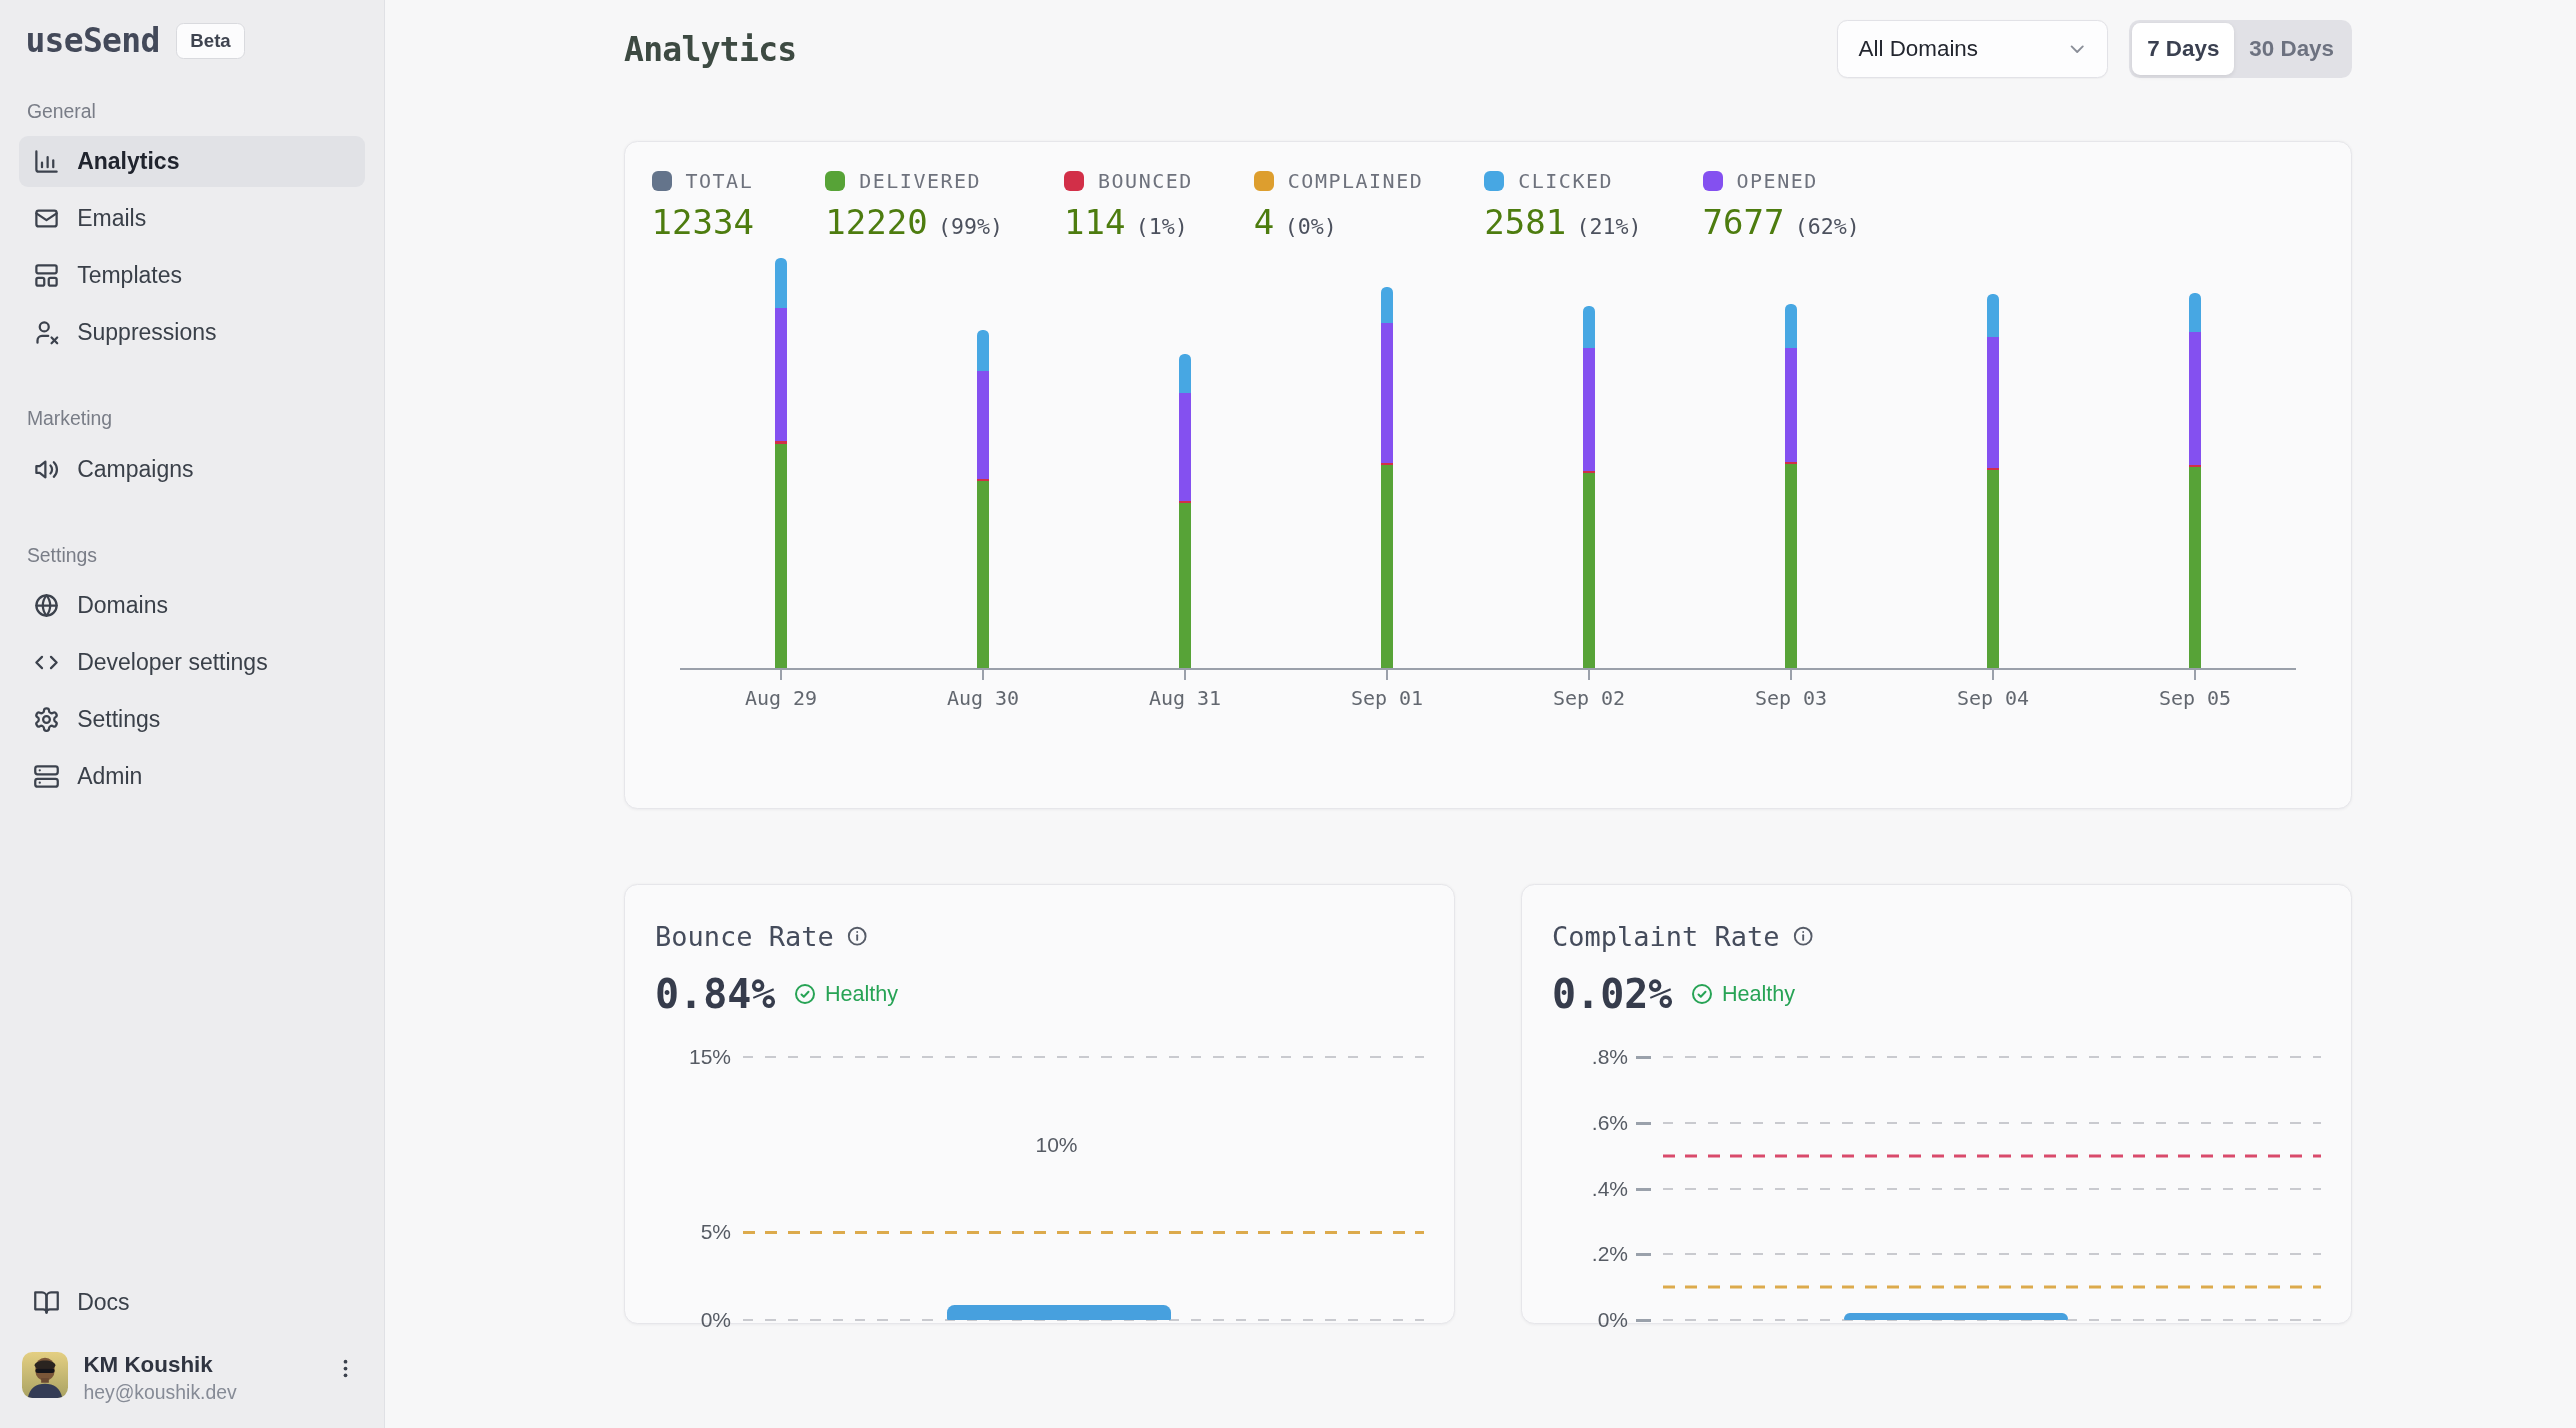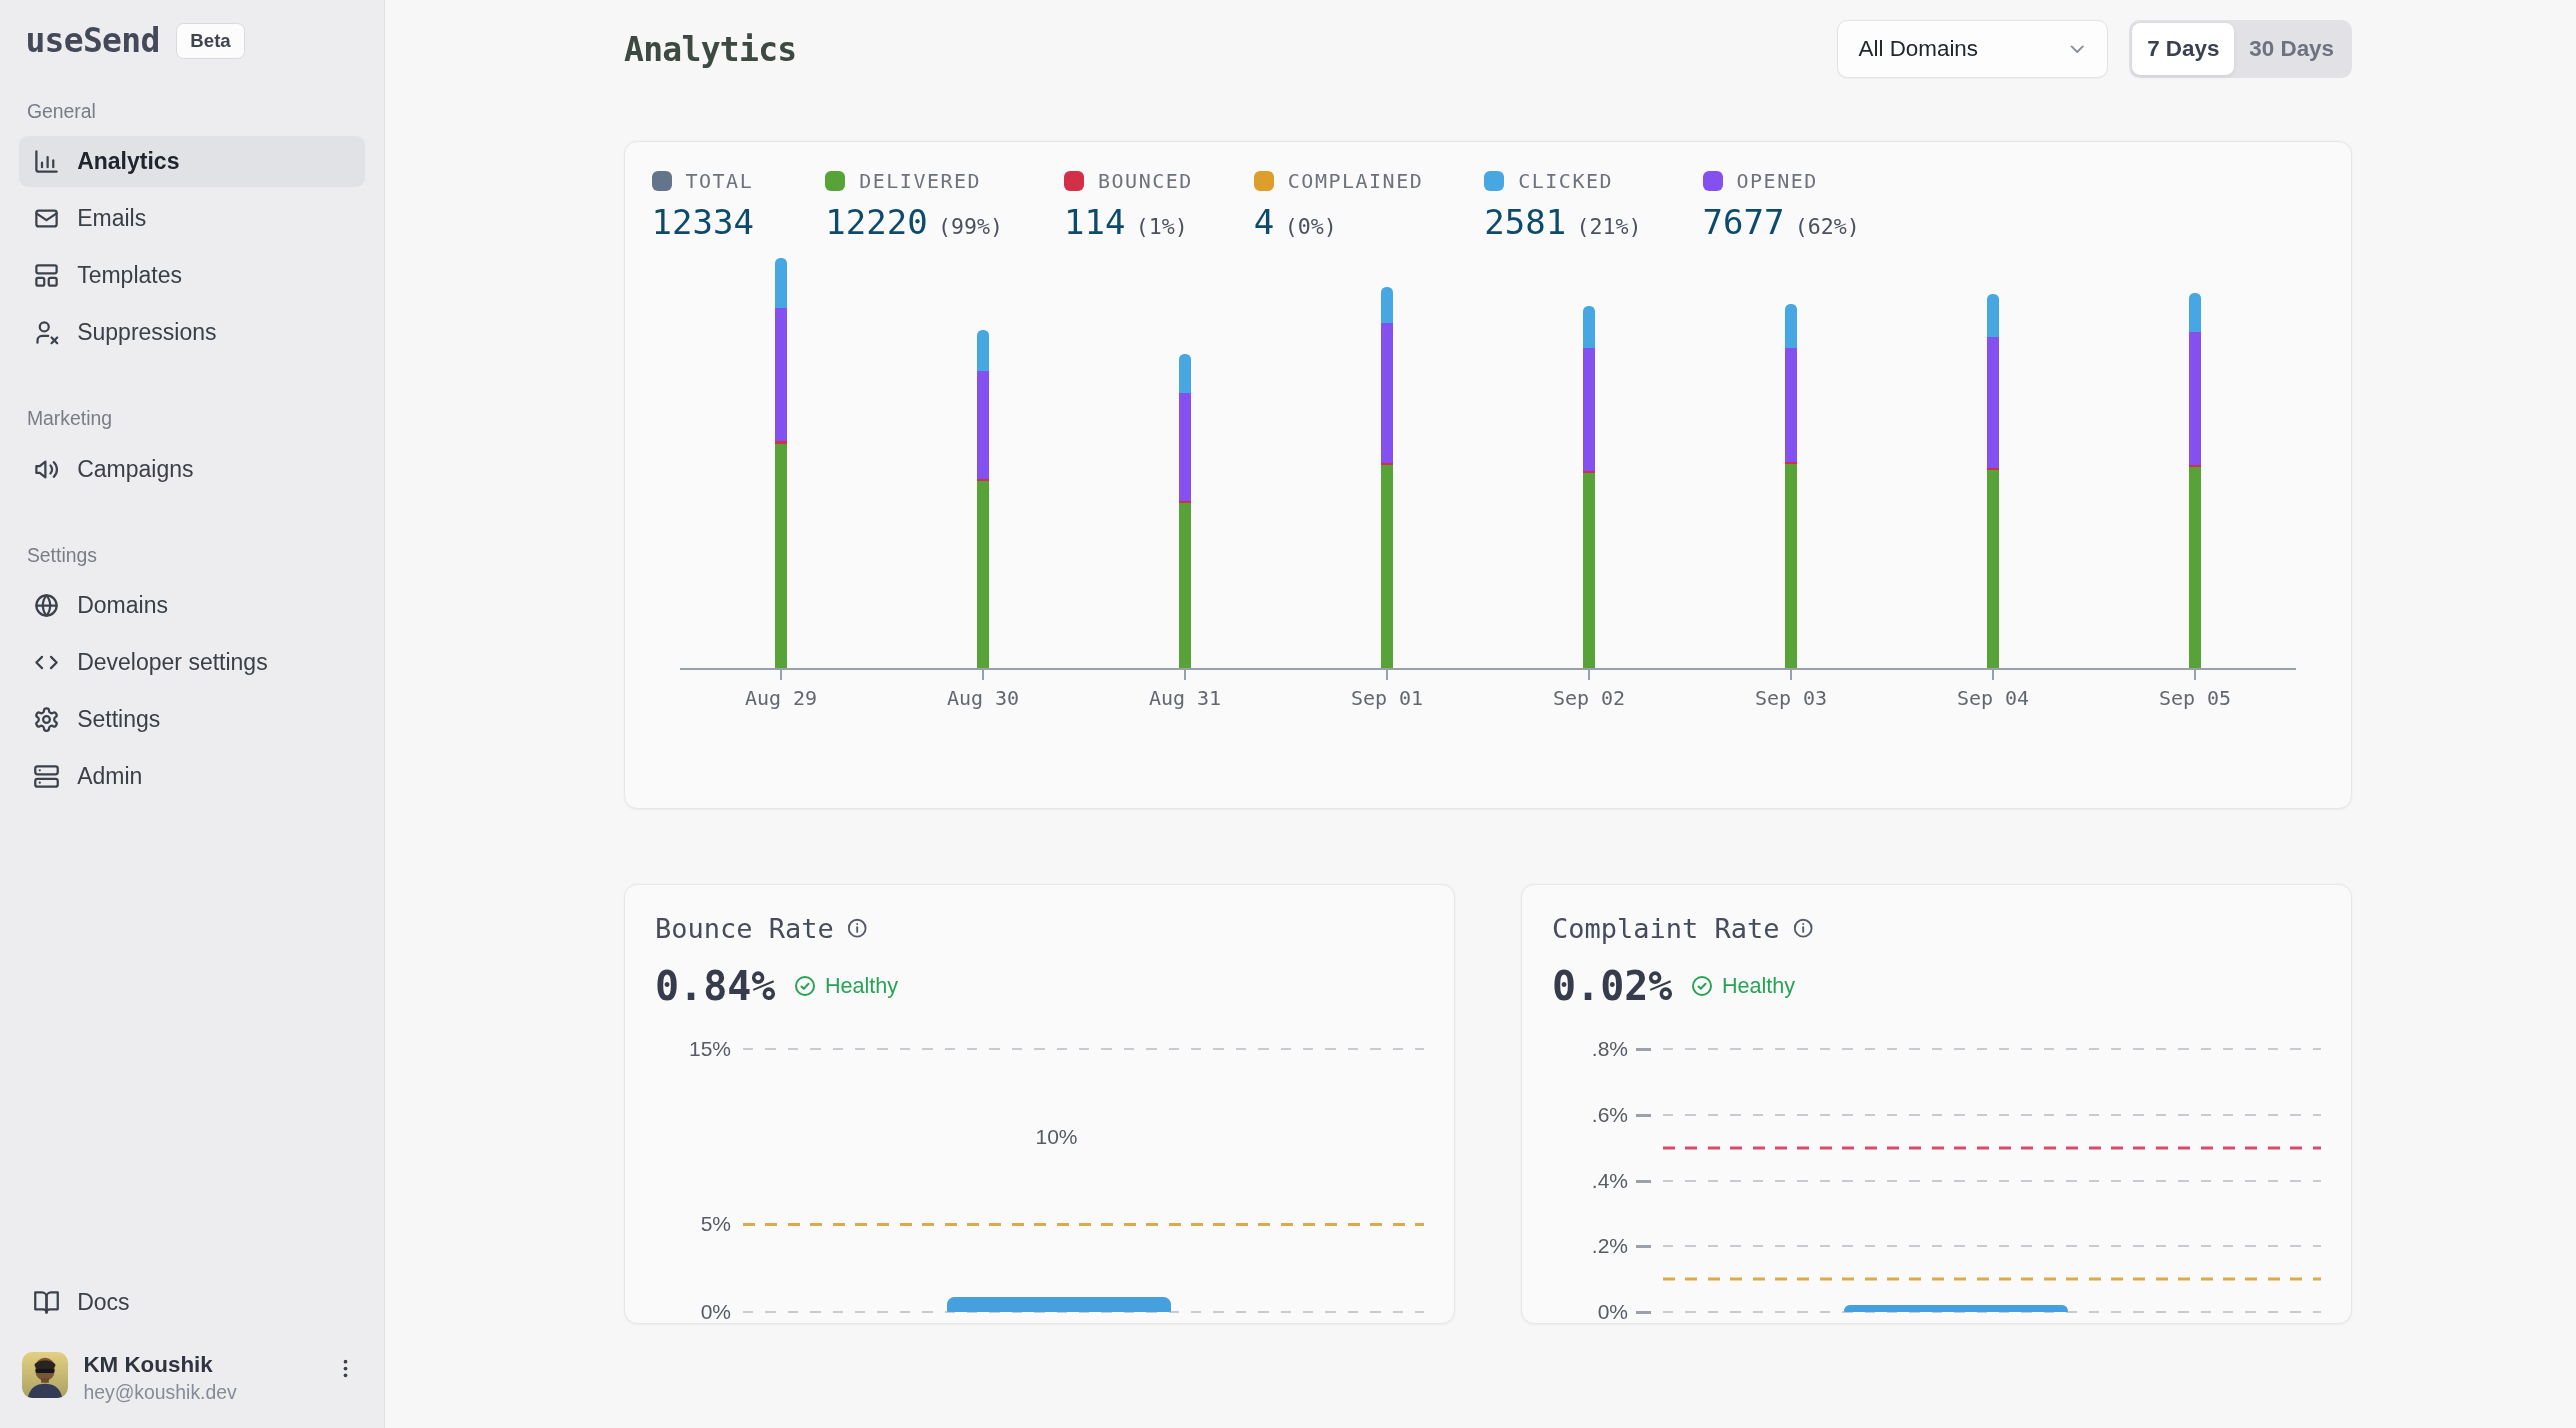--- a/index.html
+++ b/index.html
@@ -63,36 +63,36 @@
     background:#fafafb; border:1.5px solid #e6e6ea; border-radius:13.4px;
     box-shadow:0 0.7px 3px rgba(20,20,30,.05);
   }
   .main-card { margin-top:63px; height:668px; padding:27px 25px; }
   .stats-row { display:flex; column-gap:61px; padding-left:1.5px; }
   .stat { display:flex; flex-direction:column; gap:9px; }
   .stat-label-row { display:flex; align-items:center; gap:14px; }
   .stat-dot { width:20px; height:20px; border-radius:6px; flex-shrink:0; }
   .stat-label { font-family:"DejaVu Sans Mono", monospace; font-size:20px; color:#6e727d; letter-spacing:1.5px; }
   .stat-value-row { display:flex; align-items:baseline; gap:10.4px; }
-  .stat-value { font-family:"DejaVu Sans Mono", monospace; font-size:34px; color:#0c4a6e; }
+  .stat-value { font-family:"DejaVu Sans Mono", monospace; font-size:34px; color:#4d7c0f; }
   .stat-pct { font-family:"DejaVu Sans Mono", monospace; font-size:21.6px; color:#4c515e; }
 
   .chart-area { position:relative; margin:9px 30px 0 30px; }
   .plot { display:flex; justify-content:space-between; padding:0 45px; }
   .bar-group { width:112px; display:flex; flex-direction:column; align-items:center; }
   .bar-area { height:417px; display:flex; align-items:flex-end; justify-content:center; width:100%; }
   .bar { width:11.2px; display:flex; flex-direction:column-reverse; border-radius:5.2px 5.2px 0 0; overflow:hidden; }
   .seg { width:100%; }
   .axis-line { position:absolute; left:0; right:0; top:417px; height:1.5px; background:#9aa0aa; }
   .tick { width:1.5px; height:10.4px; background:#9aa0aa; margin-top:1.5px; }
   .x-label { font-family:"DejaVu Sans Mono", monospace; font-size:20px; color:#62676f; margin-top:6px; white-space:nowrap; }
 
   
   .rate-row { display:flex; gap:66px; margin-top:75px; }
-  .rate-card { flex:1; height:440px; padding:28px 30px; }
+  .rate-card { flex:1; height:440px; padding:36px 30px; }
   .rate-title-row { display:flex; align-items:center; gap:12px; }
   .rate-title { font-family:"DejaVu Sans Mono", monospace; font-size:27px; color:#454c5c; }
   .info-icon { color:#555b67; display:flex; }
   .rate-value-row { display:flex; align-items:center; gap:18px; margin-top:19.4px; }
   .rate-value { font-family:"DejaVu Sans Mono", monospace; font-size:40px; font-weight:bold; color:#363c4c; }
   .status { display:flex; align-items:center; gap:7.5px; color:#27a355; font-size:21.6px; }
   .rate-plot { position:relative; height:278px; margin-top:40px; }
   .grid-row { position:absolute; left:16px; right:0; display:flex; align-items:center; transform:translateY(-50%); }
   .ylabel { width:60px; text-align:right; font-size:21px; color:#565b64; flex-shrink:0; }
   .tickdash { width:15px; height:3px; background:#9aa1ab; margin-left:7.5px; flex-shrink:0; }

